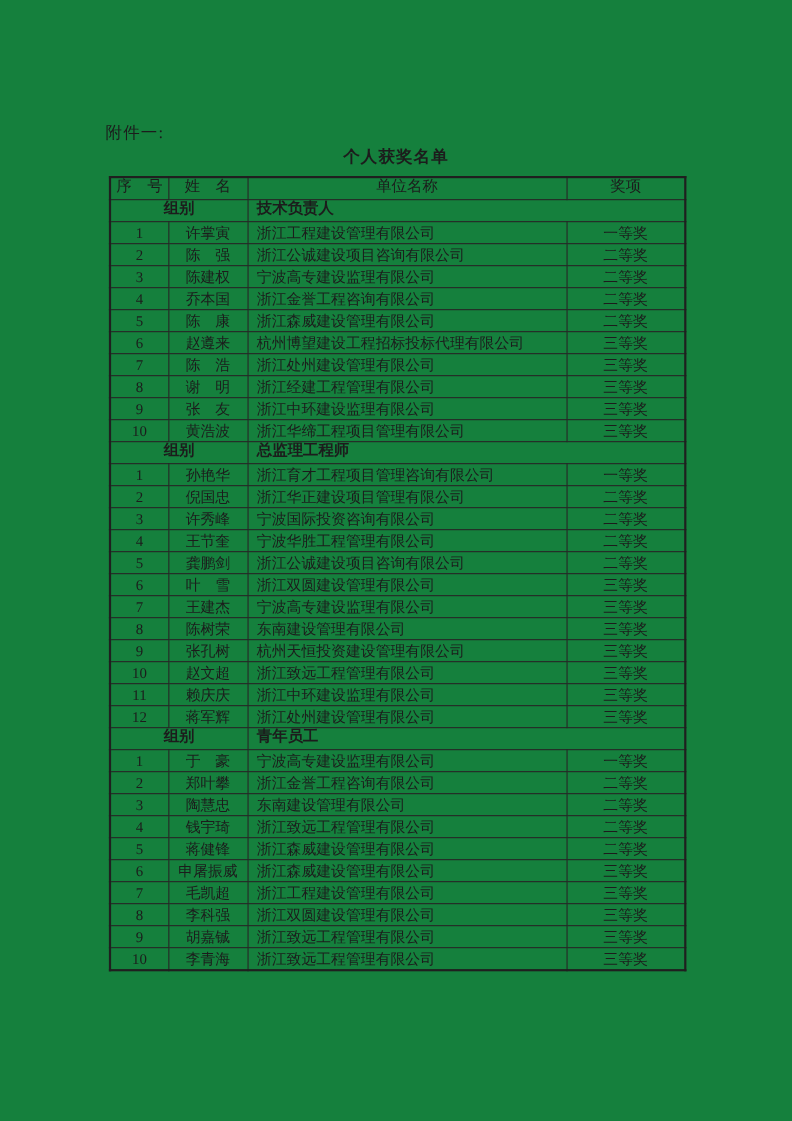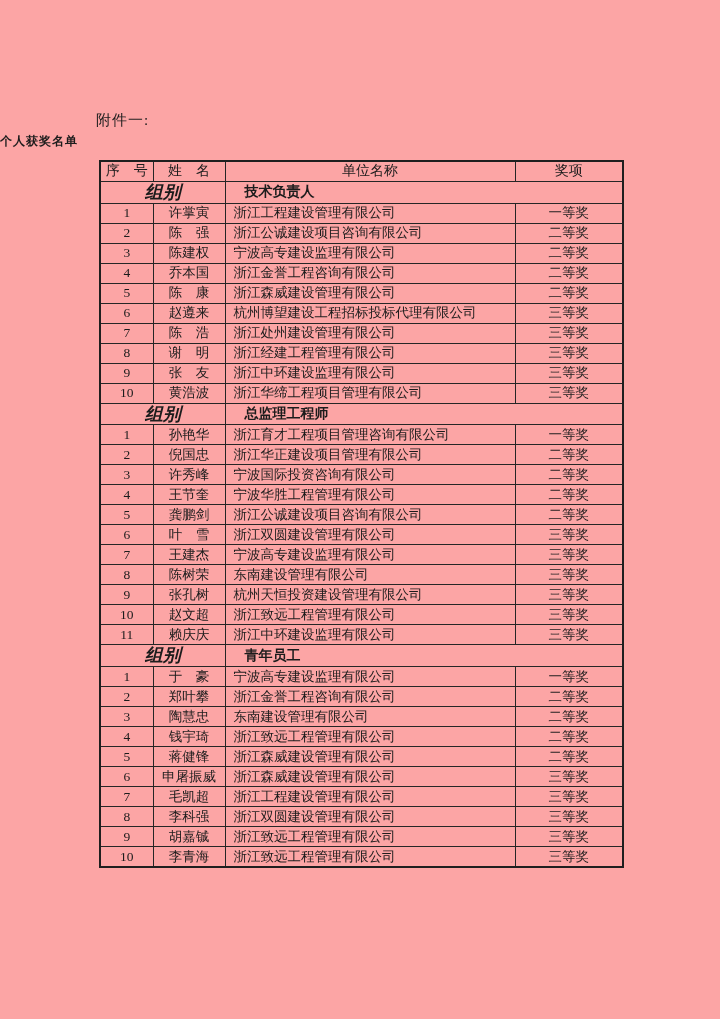--- a/index.html
+++ b/index.html
@@ -4,38 +4,39 @@
 <style>
   html, body {
     margin: 0;
     padding: 0;
     background: #fdfdfd;
   }
   .page {
     position: relative;
     width: 720px;
     height: 1019px;
-    background: #fca5a5;
+    background: #15803d;
     color: #1c1c1c;
     font-family: "Liberation Serif", "DejaVu Serif", serif;
     overflow: hidden;
   }
   .attachment {
     position: absolute;
     left: 96px;
     top: 111px;
     font-size: 15px;
     letter-spacing: 1px;
   }
   .title {
     position: absolute;
     top: 133px;
     left: 0;
     width: 720px;
-    font-size: 12px;
+    text-align: center;
+    font-size: 15px;
     font-weight: bold;
     letter-spacing: 1px;
   }
   table.award-table {
     position: absolute;
     left: 99px;
     top: 160px;
     width: 523px;
     border-collapse: collapse;
     table-layout: fixed;
@@ -52,28 +53,27 @@
     white-space: nowrap;
     overflow: hidden;
   }
   .award-table th { font-size: 14px; }
   .award-table td.c-company {
     text-align: left;
     padding-left: 8px;
   }
   .award-table td.group-label {
     font-weight: bold;
-    font-size: 18px;
-    font-style: italic;
+    font-size: 14px;
   }
   .award-table td.group-name {
     font-weight: bold;
     font-size: 14px;
     text-align: left;
-    padding-left: 19px;
+    padding-left: 8px;
   }
 </style>
 </head>
 <body>
 
 <div class="page">
   <div class="attachment">附件一:</div>
 
   <div class="title">个人获奖名单</div>
 
@@ -221,20 +221,26 @@
           <td class="c-company">浙江致远工程管理有限公司</td>
           <td class="c-award">三等奖</td>
         </tr>
         <tr>
           <td class="c-no">11</td>
           <td class="c-name">赖庆庆</td>
           <td class="c-company">浙江中环建设监理有限公司</td>
           <td class="c-award">三等奖</td>
         </tr>
         <tr>
+          <td class="c-no">12</td>
+          <td class="c-name">蒋军辉</td>
+          <td class="c-company">浙江处州建设管理有限公司</td>
+          <td class="c-award">三等奖</td>
+        </tr>
+        <tr>
           <td colspan="2" class="group-label">组别</td>
           <td colspan="2" class="group-name">青年员工</td>
         </tr>
         <tr>
           <td class="c-no">1</td>
           <td class="c-name">于　豪</td>
           <td class="c-company">宁波高专建设监理有限公司</td>
           <td class="c-award">一等奖</td>
         </tr>
         <tr>

